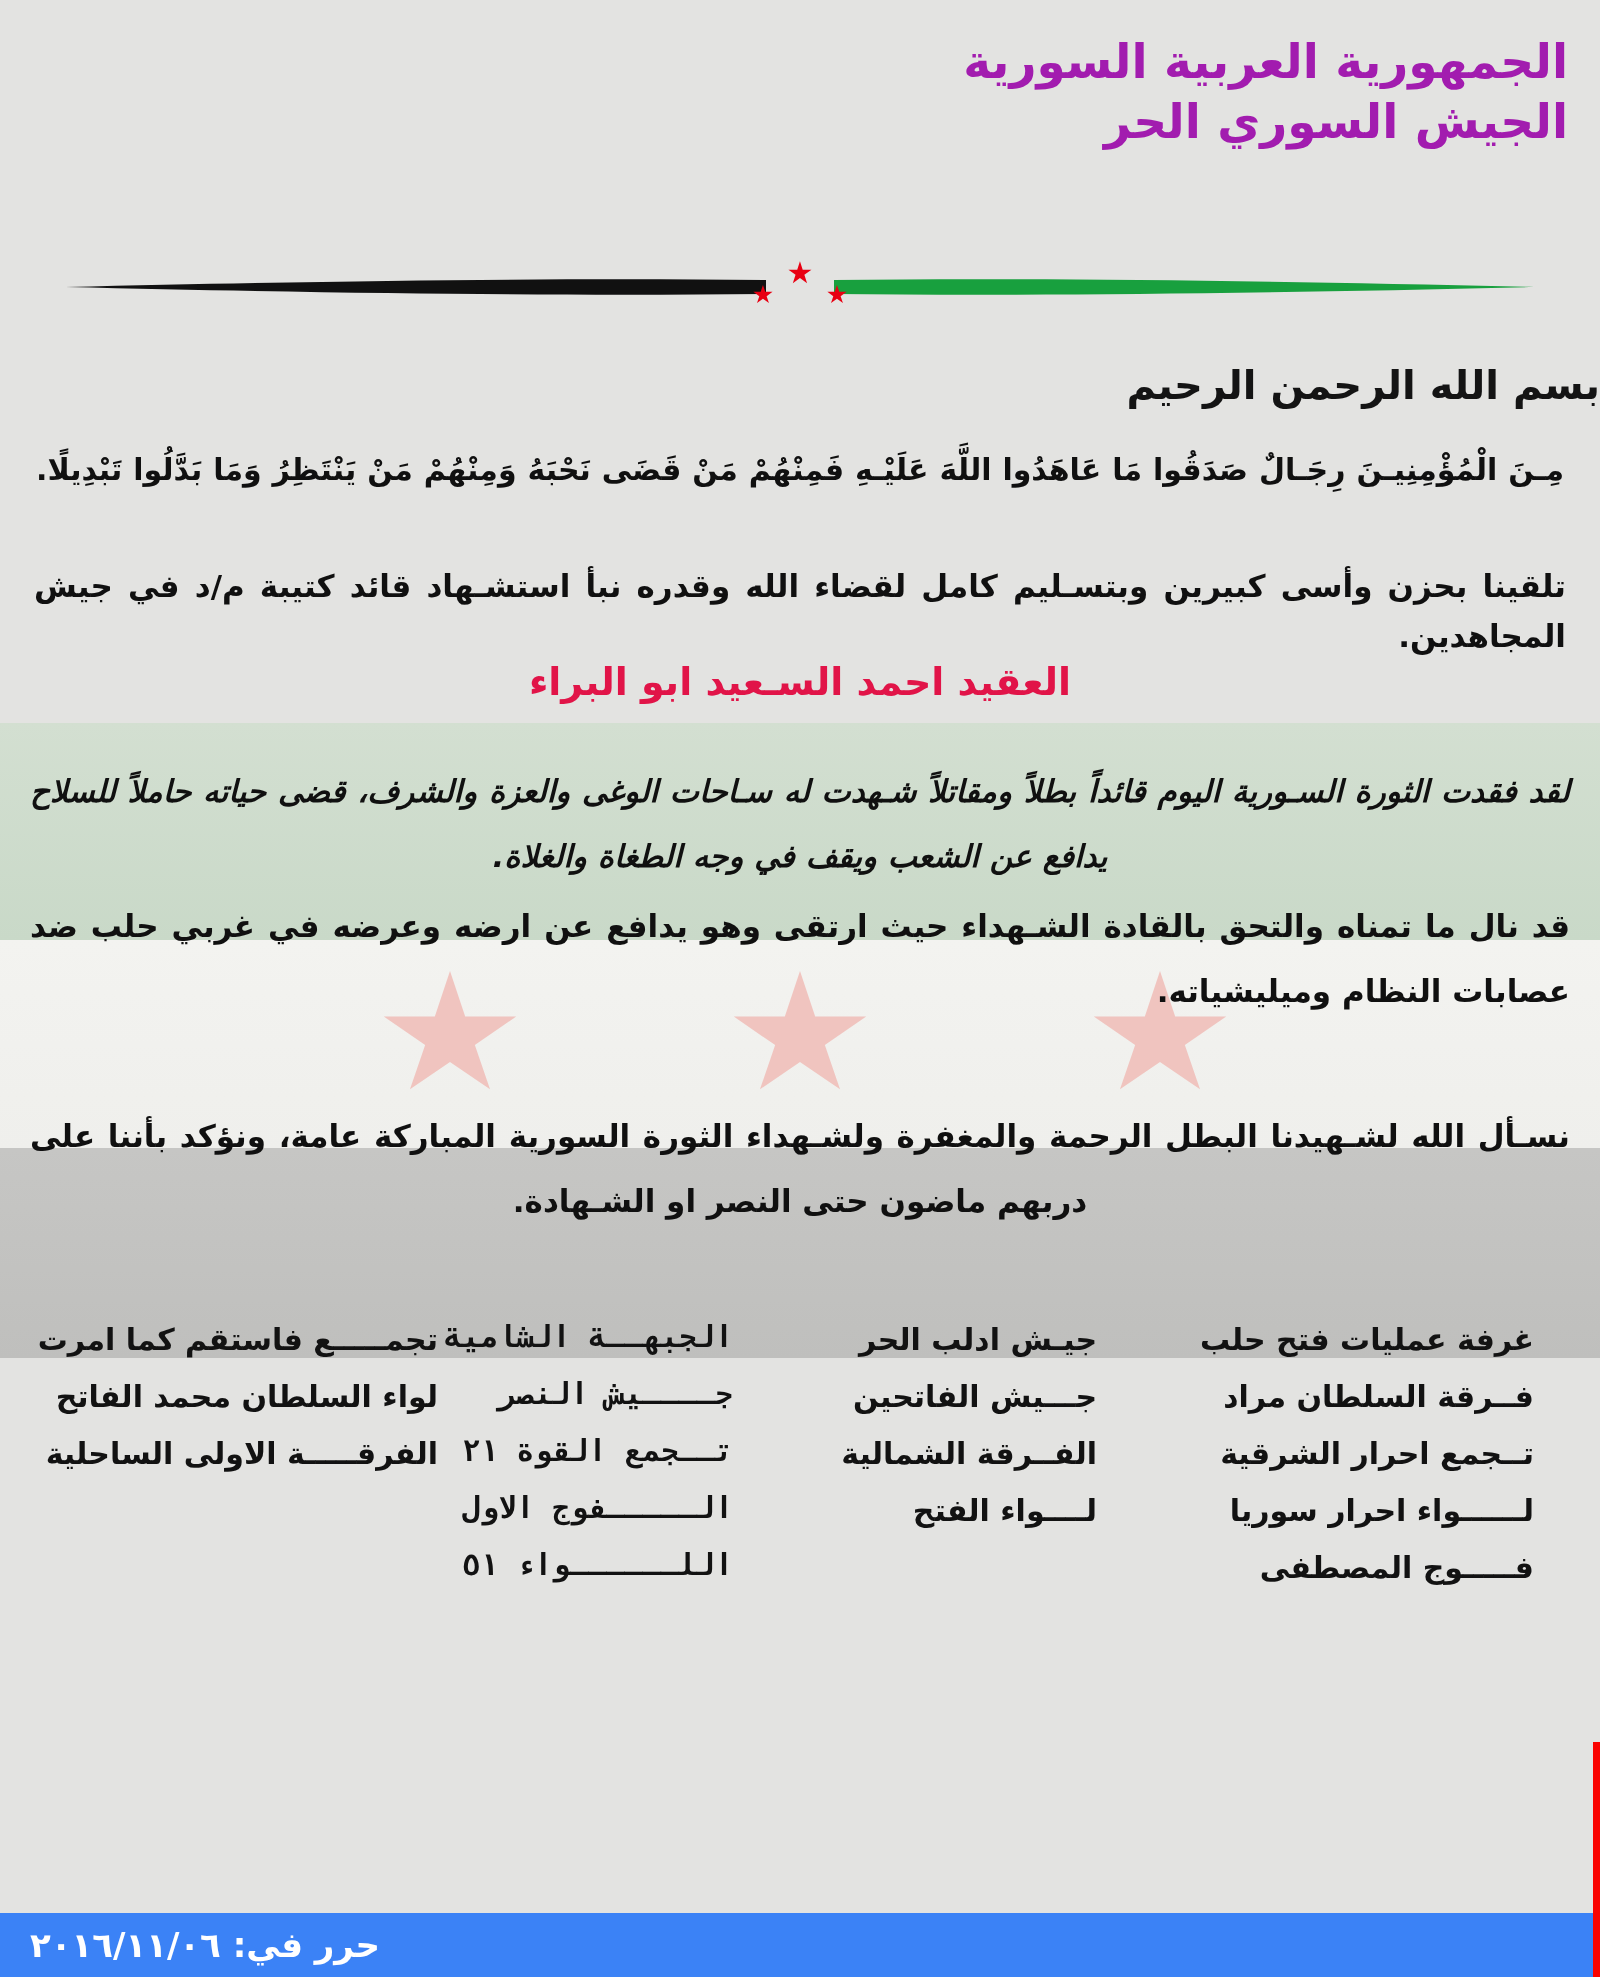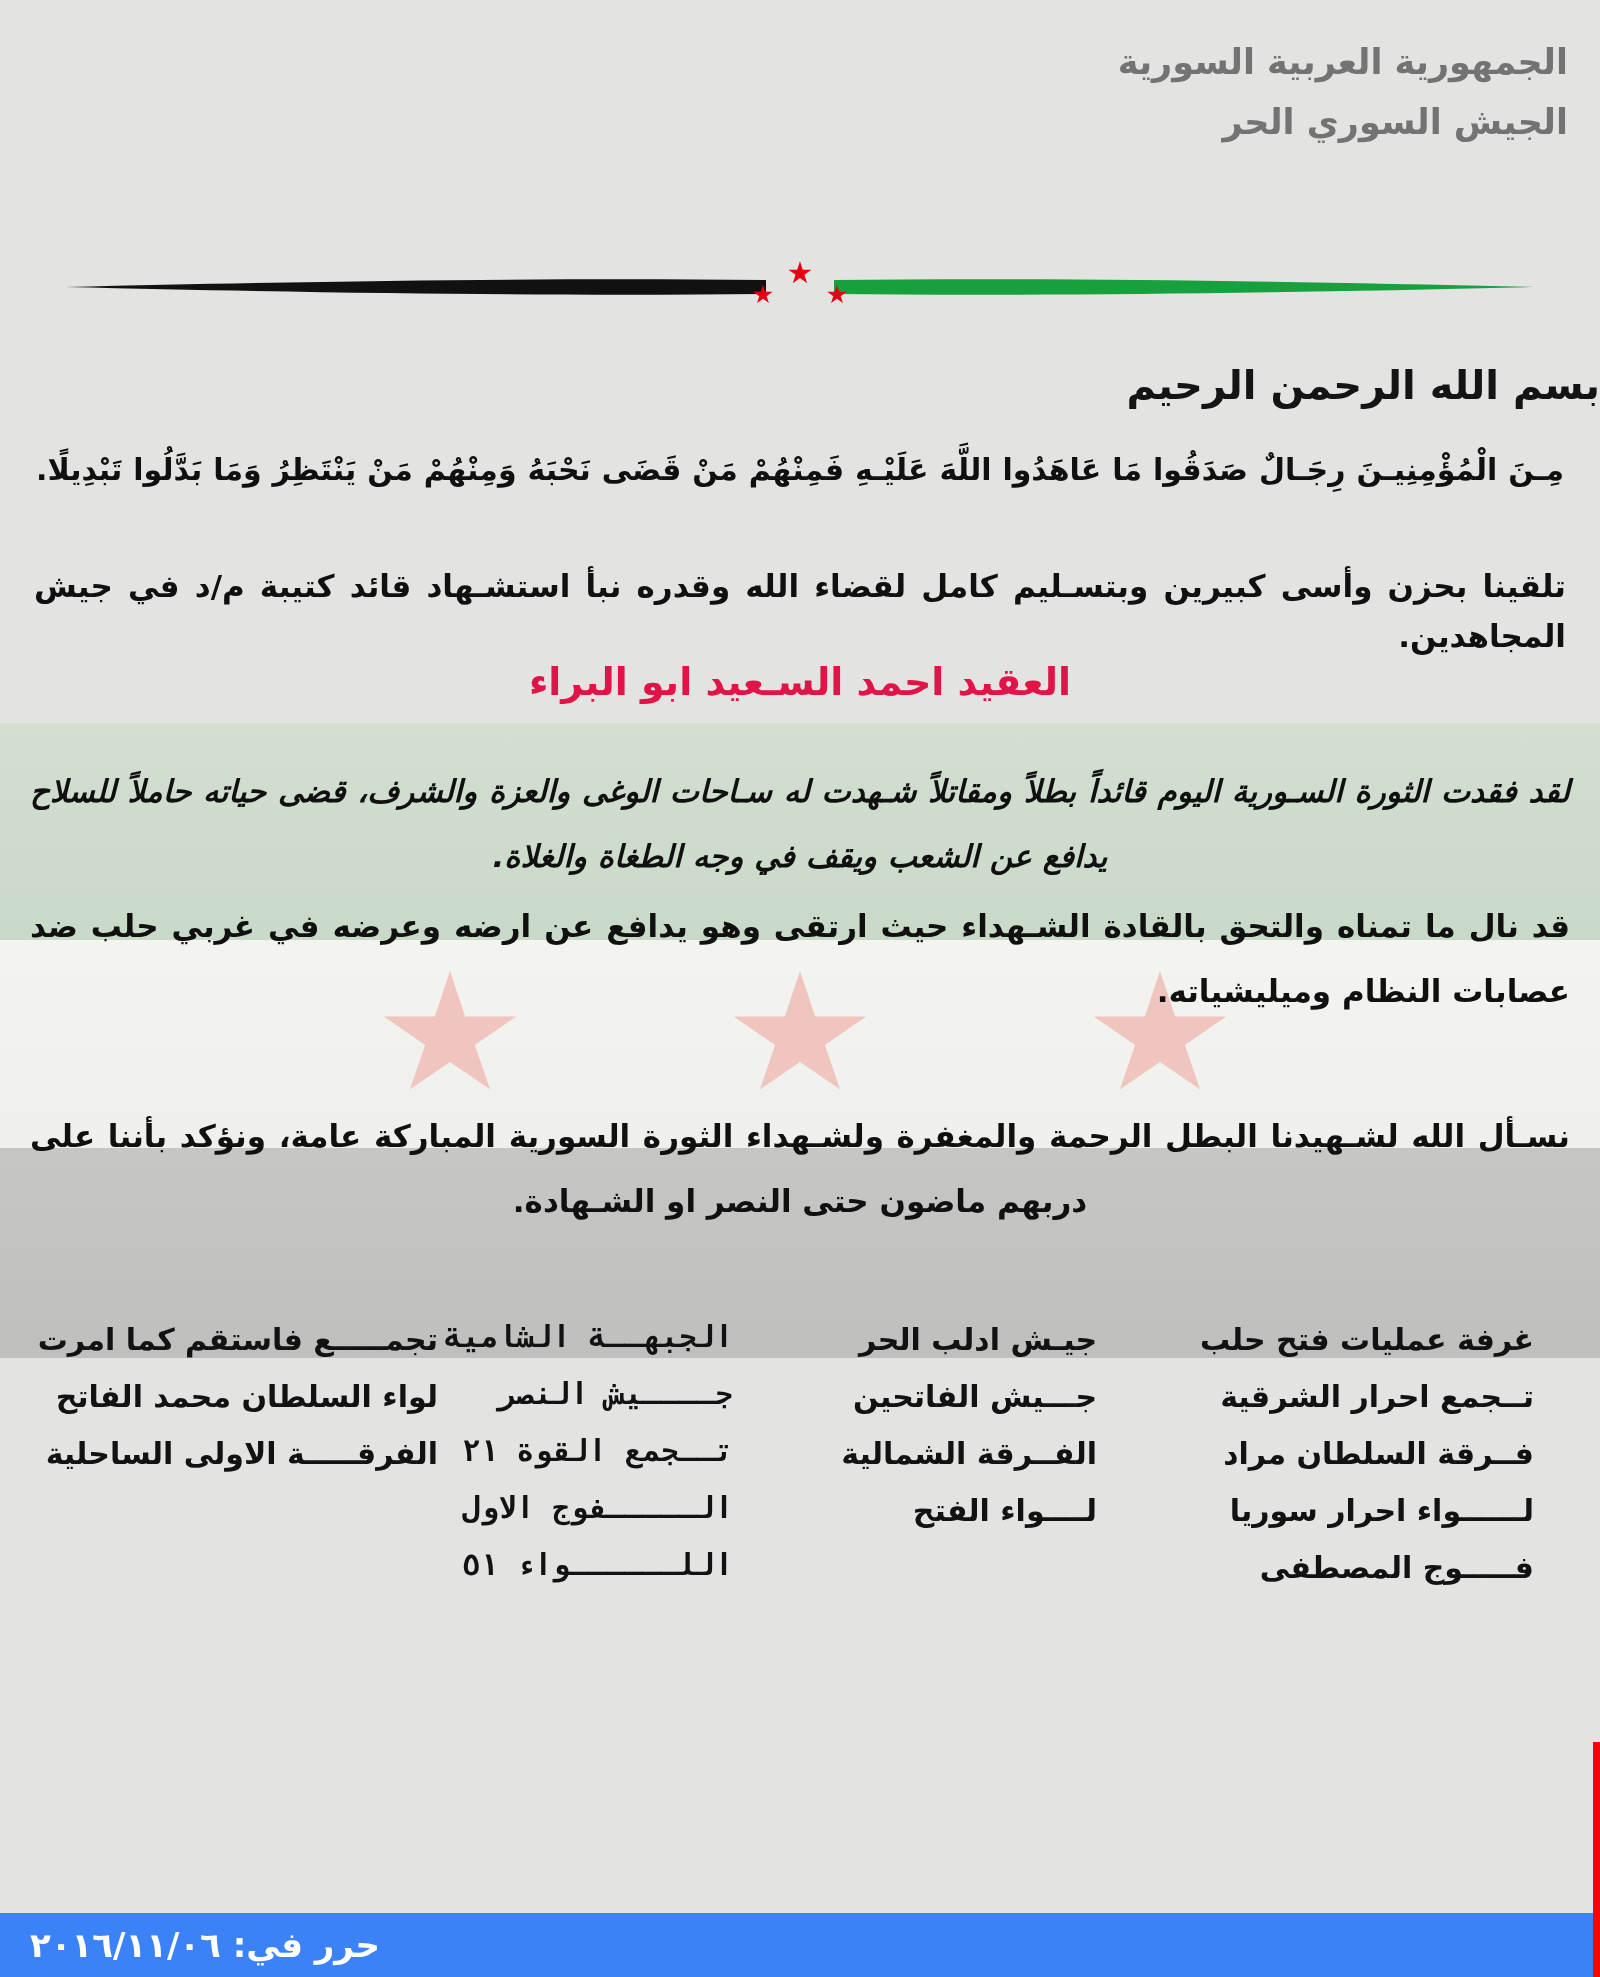--- a/index.html
+++ b/index.html
@@ -19,21 +19,21 @@
   .wm-star {
     position:absolute; top:971px; width:138px; height:130px; z-index:1;
     background:#f0bcb6; opacity:.85;
     clip-path:polygon(50% 0%,61% 35%,98% 35%,68% 57%,79% 91%,50% 70%,21% 91%,32% 57%,2% 35%,39% 35%);
   }
   .wm-star-1 { left:381px; } .wm-star-2 { left:731px; } .wm-star-3 { left:1091px; }
 
   
   .doc-header {
     position:absolute; top:32px; right:32px; z-index:2;
-    text-align:right; font-size:35px; line-height:60px; color:#737373;
+    text-align:right; font-size:47px; line-height:60px; color:#a21caf;
   }
   .divider { position:absolute; top:256px; left:60px; width:1480px; height:52px; z-index:2; }
   .basmala {
     position:absolute; top:330px; left:0; width:100%; z-index:2;
     font-size:40px; line-height:56px; color:#141414;
   }
   .verse {
     position:absolute; top:400px; right:36px; left:36px; z-index:2;
     font-size:30px; line-height:80px; color:#101010;
     text-align:justify; text-align-last:justify;
@@ -112,22 +112,22 @@
 <h2 class="martyr-name">العقيد احمد السـعيد ابو البراء</h2>
 
 <p class="body-par p-eulogy">لقد فقدت الثورة السـورية اليوم قائداً بطلاً ومقاتلاً شـهدت له سـاحات الوغى والعزة والشرف، قضى حياته حاملاً للسلاح يدافع عن الشعب ويقف في وجه الطغاة والغلاة.</p>
 
 <p class="body-par p-battle">قد نال ما تمناه والتحق بالقادة الشـهداء حيث ارتقى وهو يدافع عن ارضه وعرضه في غربي حلب ضد عصابات النظام وميليشياته.</p>
 
 <p class="body-par p-prayer">نسـأل الله لشـهيدنا البطل الرحمة والمغفرة ولشـهداء الثورة السورية المباركة عامة، ونؤكد بأننا على دربهم ماضون حتى النصر او الشـهادة.</p>
 
 <div class="sig-col sig-col-1">
   <div>غرفة عمليات فتح حلب</div>
+  <div>فــرقة السلطان مراد</div>
   <div>تــجمع احرار الشرقية</div>
-  <div>فــرقة السلطان مراد</div>
   <div>لــــــواء احرار سوريا</div>
   <div>فـــــوج المصطفى</div>
 </div>
 <div class="sig-col sig-col-2">
   <div>جيـش ادلب الحر</div>
   <div>جـــيش الفاتحين</div>
   <div>الفــرقة الشمالية</div>
   <div>لــــواء الفتح</div>
 </div>
 <div class="sig-col sig-col-3">

